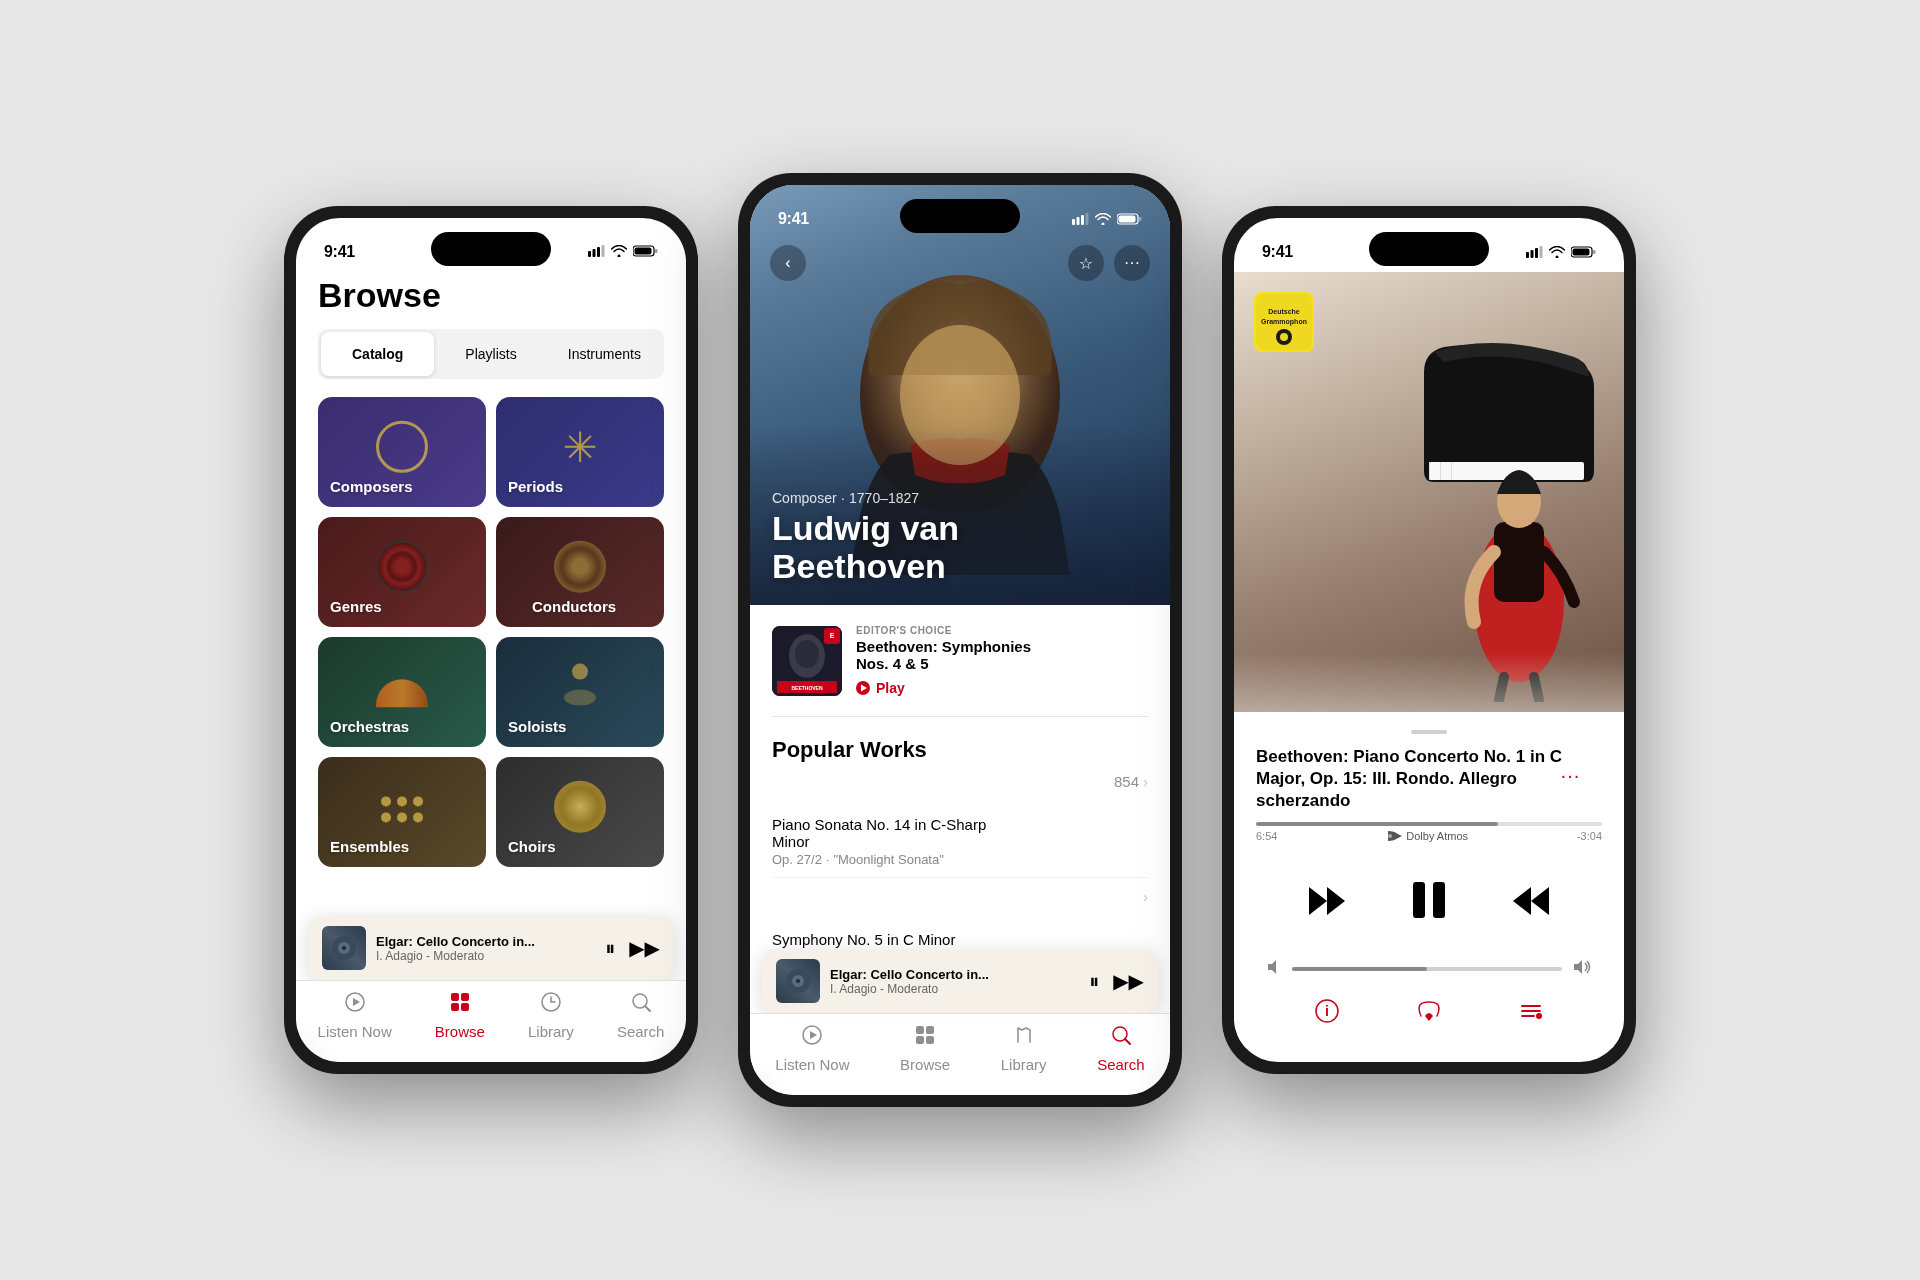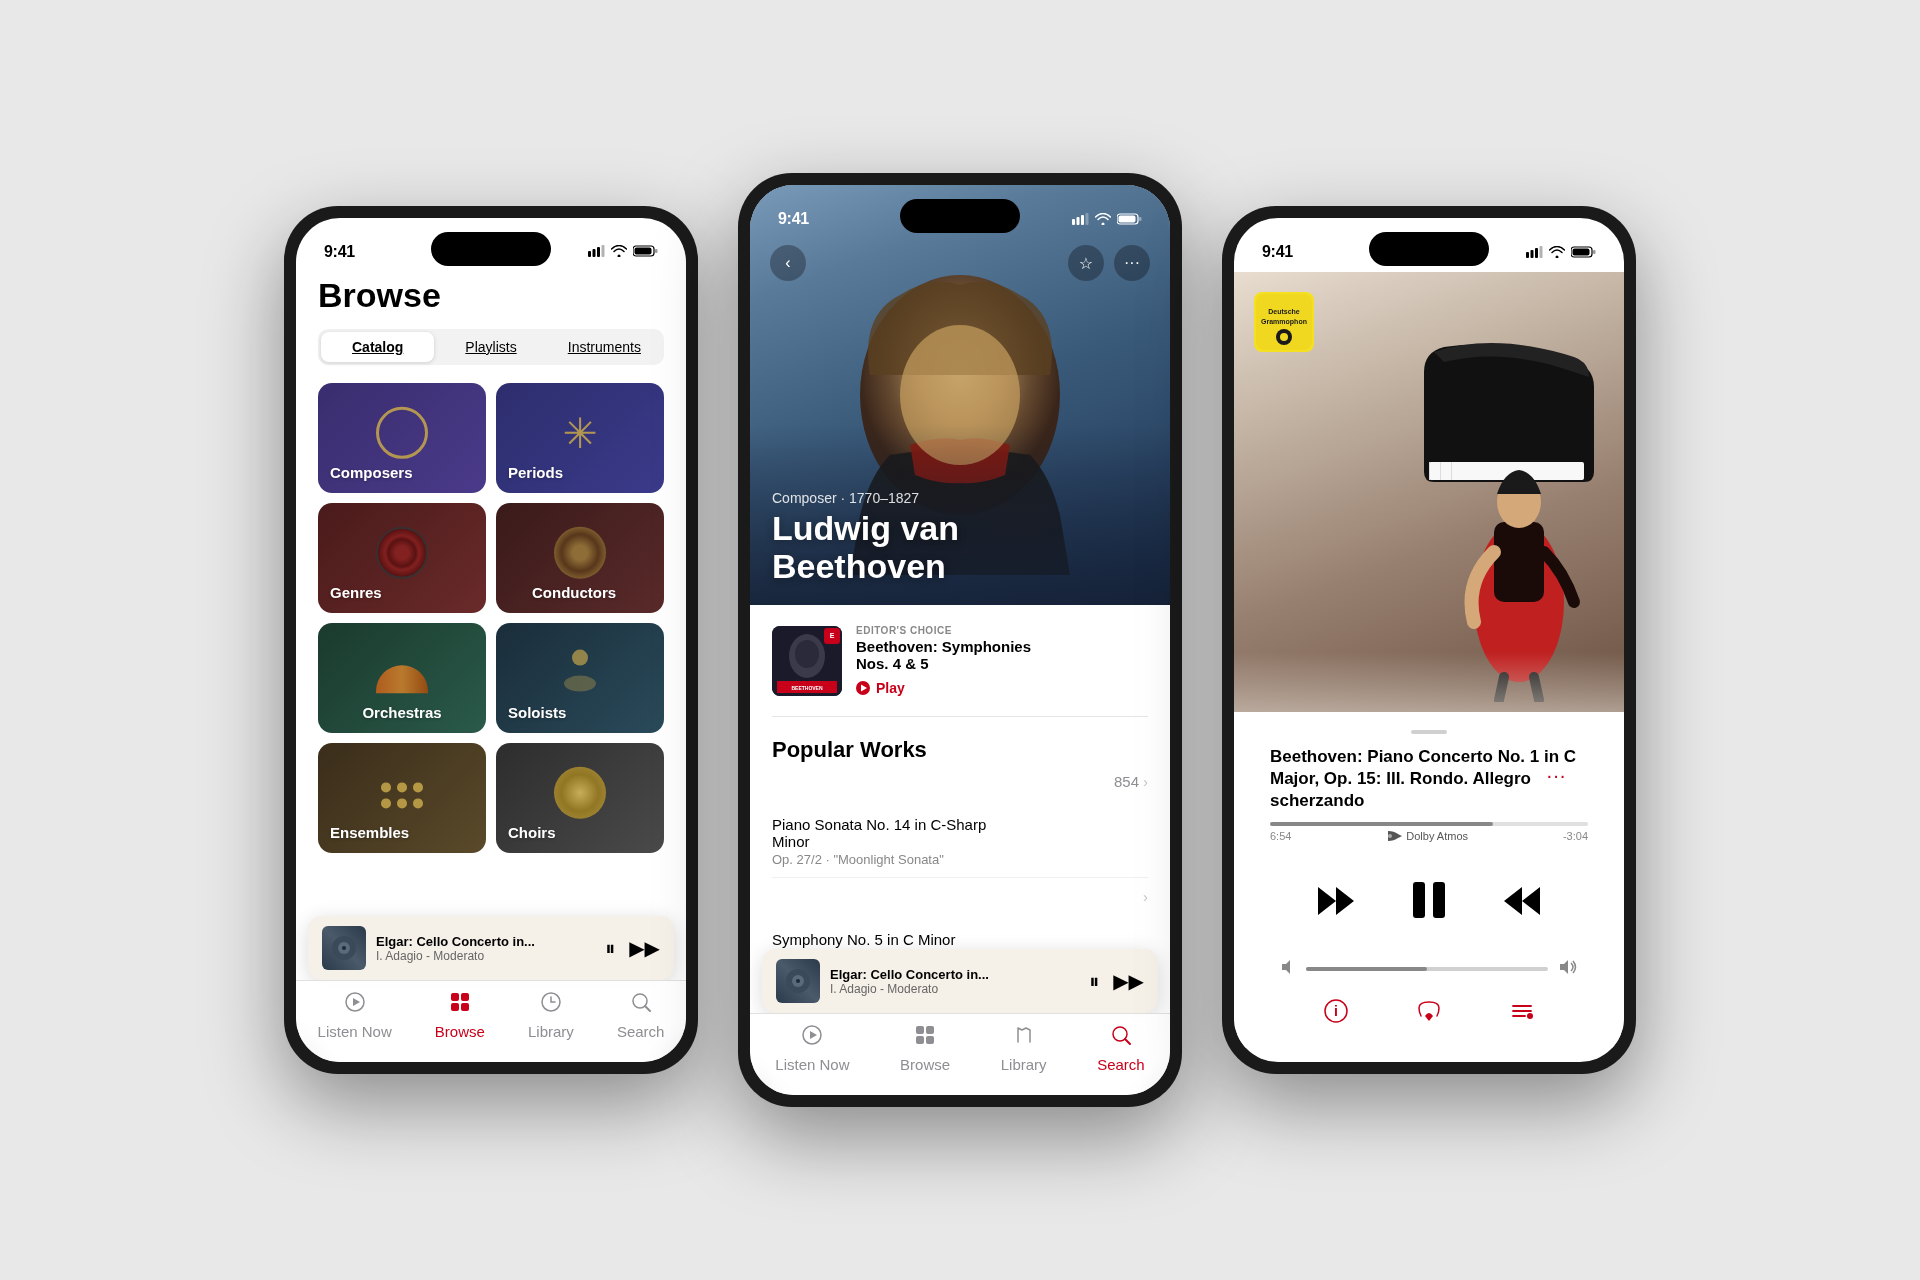--- a/index.html
+++ b/index.html
@@ -84,26 +84,25 @@
       display: flex;
       background: #f2f2f2;
       border-radius: 10px;
       padding: 3px;
       margin-bottom: 18px;
       width: 100%;
     }
     .segment-btn {
       flex: 1;
       text-align: center;
-      padding: 7px 0;
+      padding: 14px 0;
       font-size: 14px;
       font-weight: 500;
       border-radius: 8px;
       cursor: pointer;
-      text-decoration: underline;
     }
     .segment-btn.active {
       background: #fff;
       box-shadow: 0 1px 4px rgba(0,0,0,0.15);
       font-weight: 600;
     }
     .grid-2 {
       display: grid;
       grid-template-columns: 1fr 1fr;
       gap: 10px;
@@ -123,21 +122,21 @@
       font-weight: 700;
       color: #fff;
       text-shadow: 0 1px 3px rgba(0,0,0,0.3);
       z-index: 2;
       position: relative;
     }
     .tile-composers { background: linear-gradient(135deg, #3a2d6e 0%, #4a3a8a 100%); }
     .tile-periods { background: linear-gradient(135deg, #2d2d6e 0%, #3a3a8a 100%); }
     .tile-genres { background: linear-gradient(135deg, #4a1a1a 0%, #6a2a2a 100%); }
     .tile-conductors { background: linear-gradient(135deg, #3a1a1a 0%, #5a2a2a 100%); padding-left: 36px; }
-    .tile-orchestras { background: linear-gradient(135deg, #1a3a2d 0%, #2a5a4a 100%); align-items: center; }
+    .tile-orchestras { background: linear-gradient(135deg, #1a3a2d 0%, #2a5a4a 100%); }
     .tile-soloists { background: linear-gradient(135deg, #1a2d3a 0%, #2a4a5a 100%); }
     .tile-ensembles { background: linear-gradient(135deg, #3a2d1a 0%, #5a4a2a 100%); }
     .tile-choirs { background: linear-gradient(135deg, #2d2d2d 0%, #4a4a4a 100%); }
 
     
     .tile-icon {
       position: absolute;
       top: 50%;
       left: 50%;
       transform: translate(-50%, -60%);
@@ -420,21 +419,21 @@
       display: flex;
       align-items: center;
       justify-content: center;
       font-size: 8px;
       font-weight: 900;
       color: #1a1a1a;
       text-align: center;
       line-height: 1.1;
     }
     .now-playing-body {
-      padding: 18px 36px;
+      padding: 18px 22px;
       background: #fff;
     }
     .song-title-main {
       font-size: 17px;
       font-weight: 700;
       line-height: 1.3;
       margin-bottom: 10px;
     }
     .more-dots {
       position: absolute;

